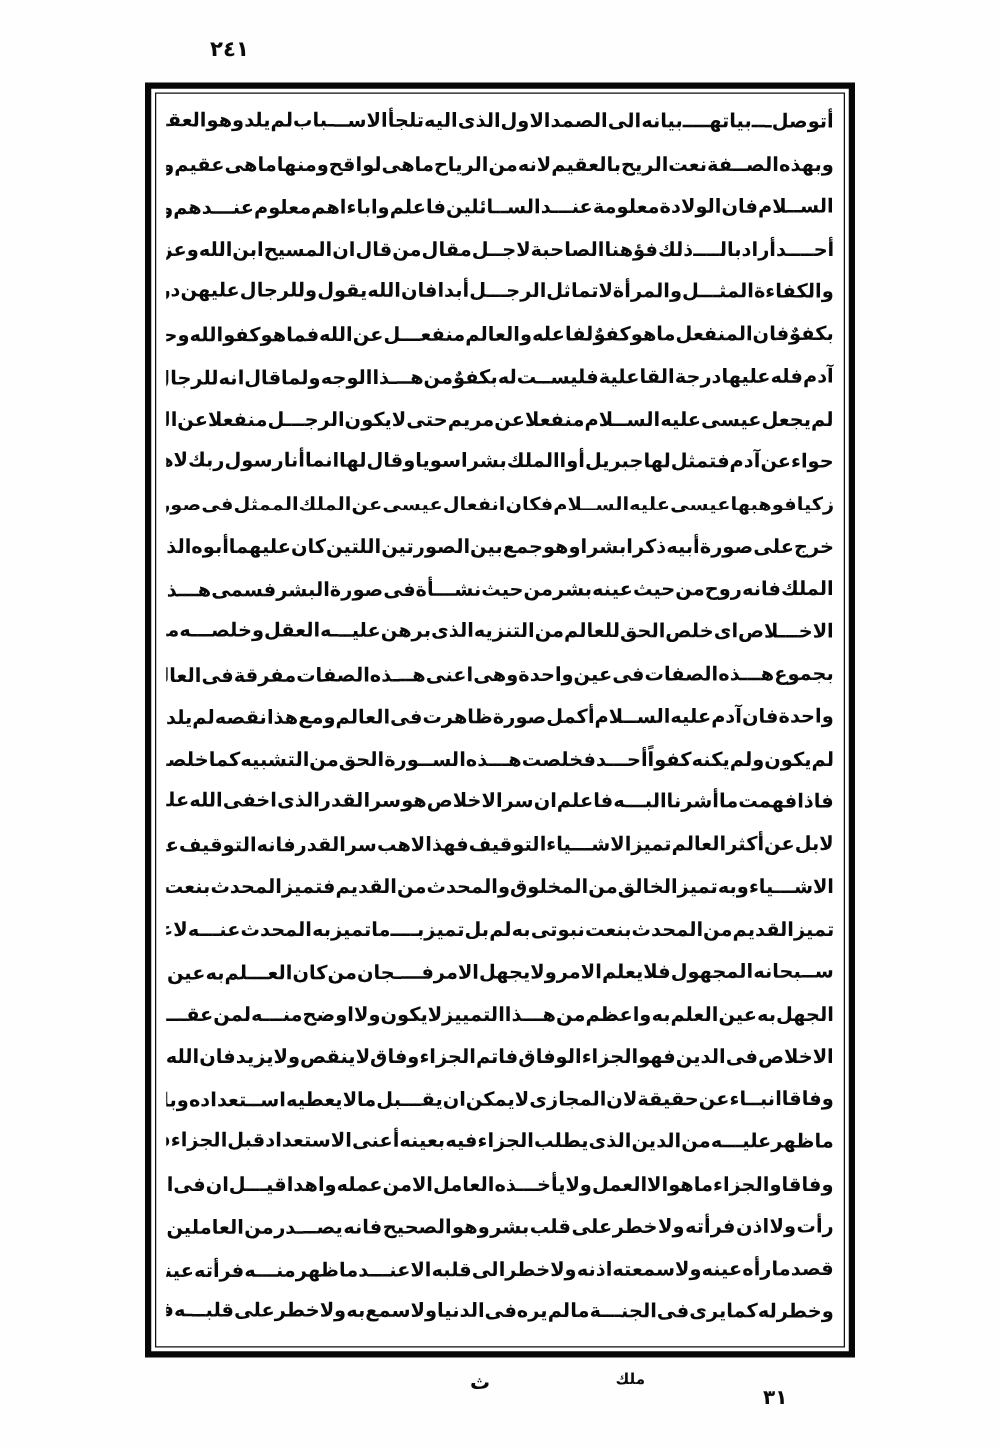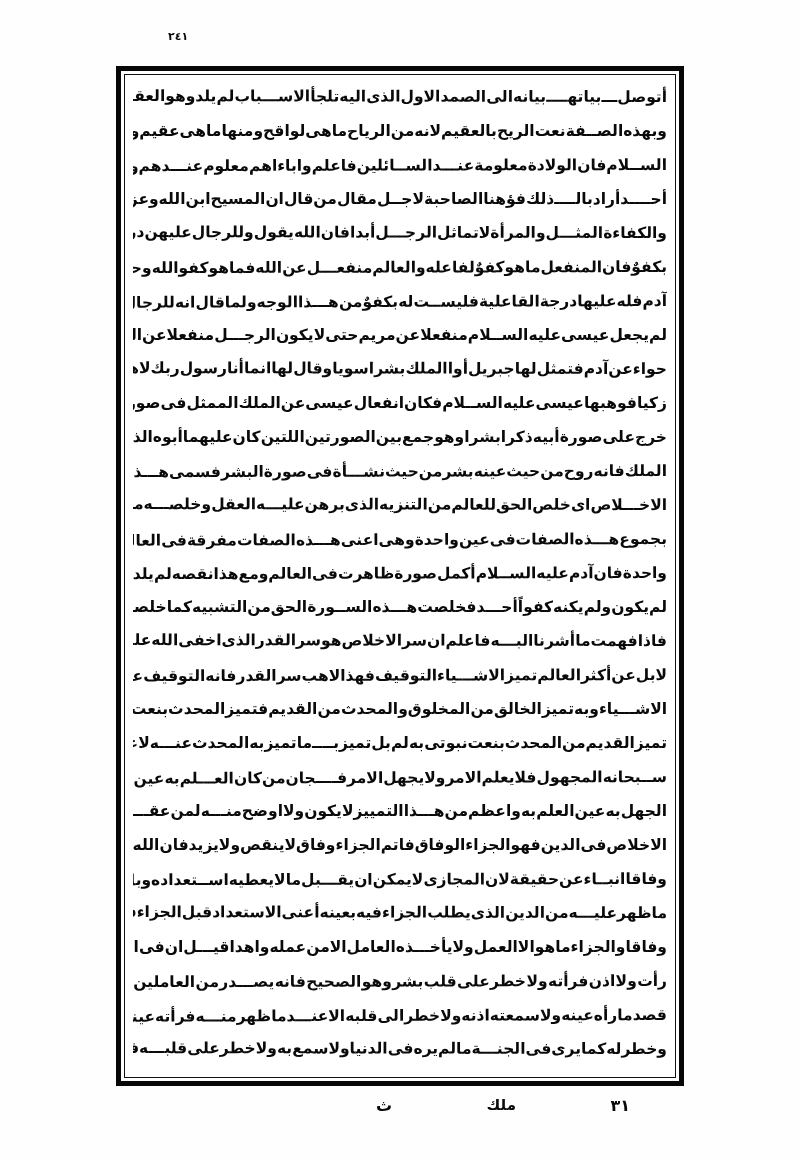--- a/index.html
+++ b/index.html
@@ -26,21 +26,21 @@
       radial-gradient(circle at 72% 48%, rgba(0,0,0,0.012) 0 2px, transparent 2px),
       radial-gradient(circle at 40% 83%, rgba(0,0,0,0.012) 0 2px, transparent 2px);
   }
 
   
   .folio-number {
     position: absolute;
     top: 30px;
     left: 168px;
     font-family: "DejaVu Sans", sans-serif;
-    font-size: 11px;
+    font-size: 17px;
     font-weight: 700;
     letter-spacing: 0px;
     color: #0b0b0b;
     direction: rtl;
     unicode-bidi: isolate;
   }
 
   
   .text-frame {
     position: absolute;
@@ -107,32 +107,32 @@
     height: 34px;
     direction: rtl;
     font-family: "DejaVu Sans", sans-serif;
     font-weight: 700;
     color: #0a0a0a;
   }
   .footer-signature {
     position: absolute;
     right: 168px;
     top: 0;
-    font-size: 15px;
+    font-size: 12px;
   }
   .footer-catchword {
     position: absolute;
     right: 292px;
     top: 0;
     font-size: 16px;
   }
   .footer-quire {
     position: absolute;
     right: 54px;
-    top: 0;
+    top: 12px;
     font-size: 16px;
     letter-spacing: 0px;
   }
 </style>
 </head>
 <body>
 
 <div class="page-sheet">
 
   <div class="folio-number">٢٤١</div>

